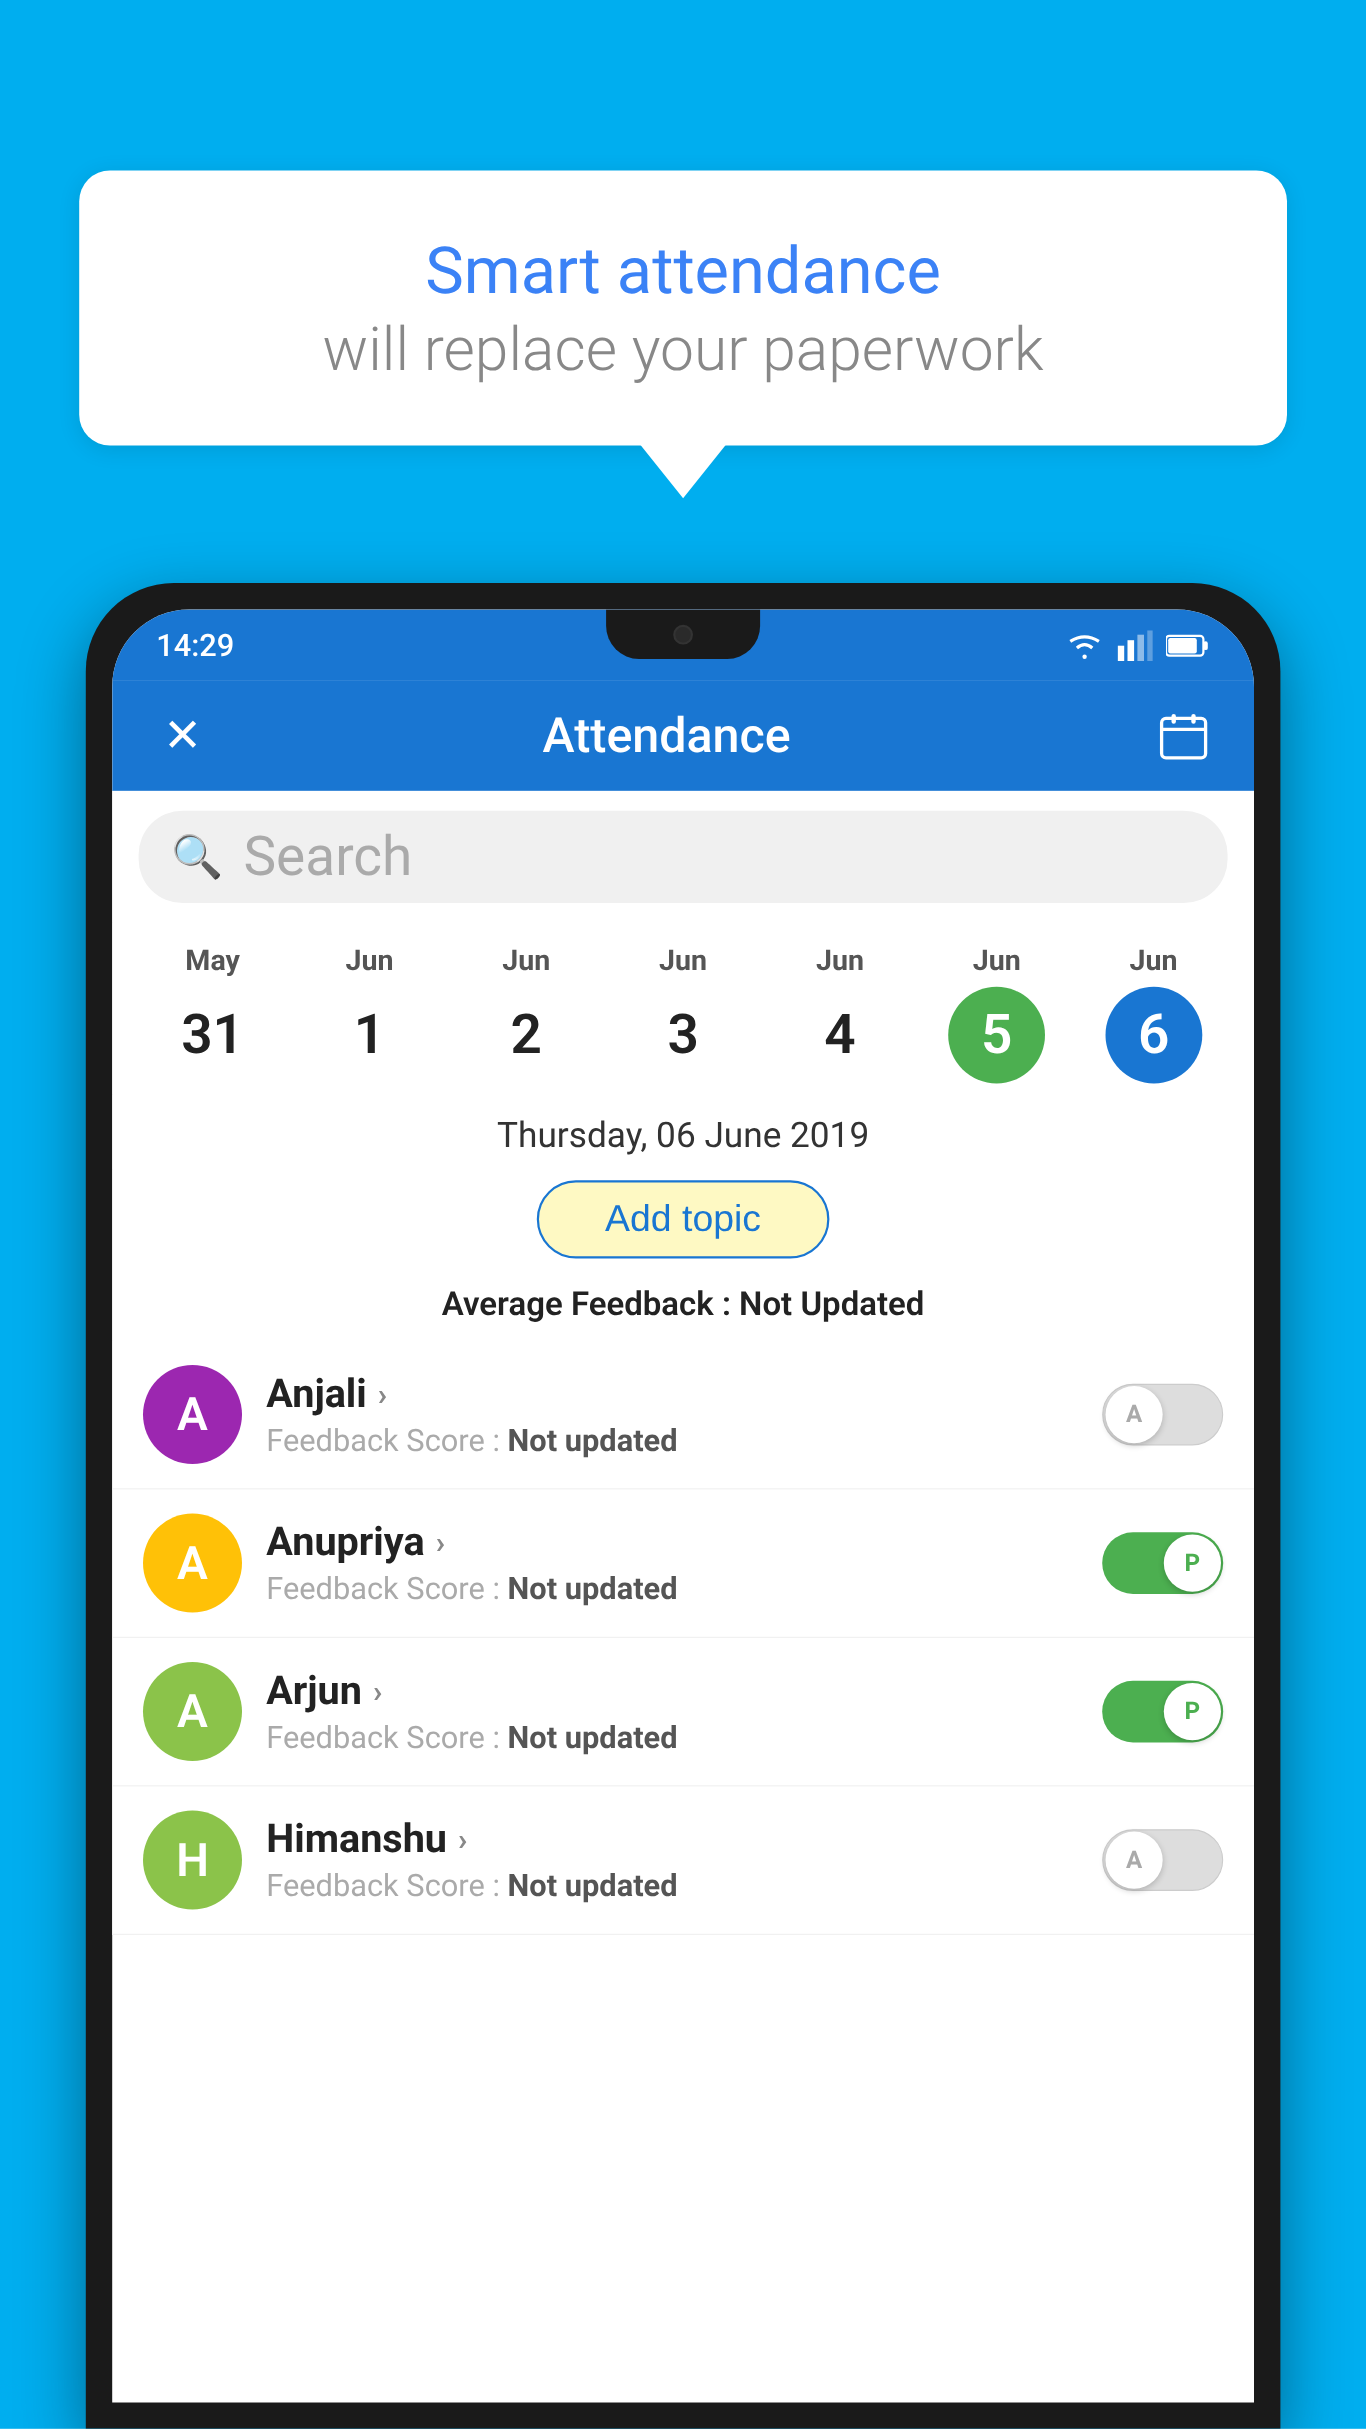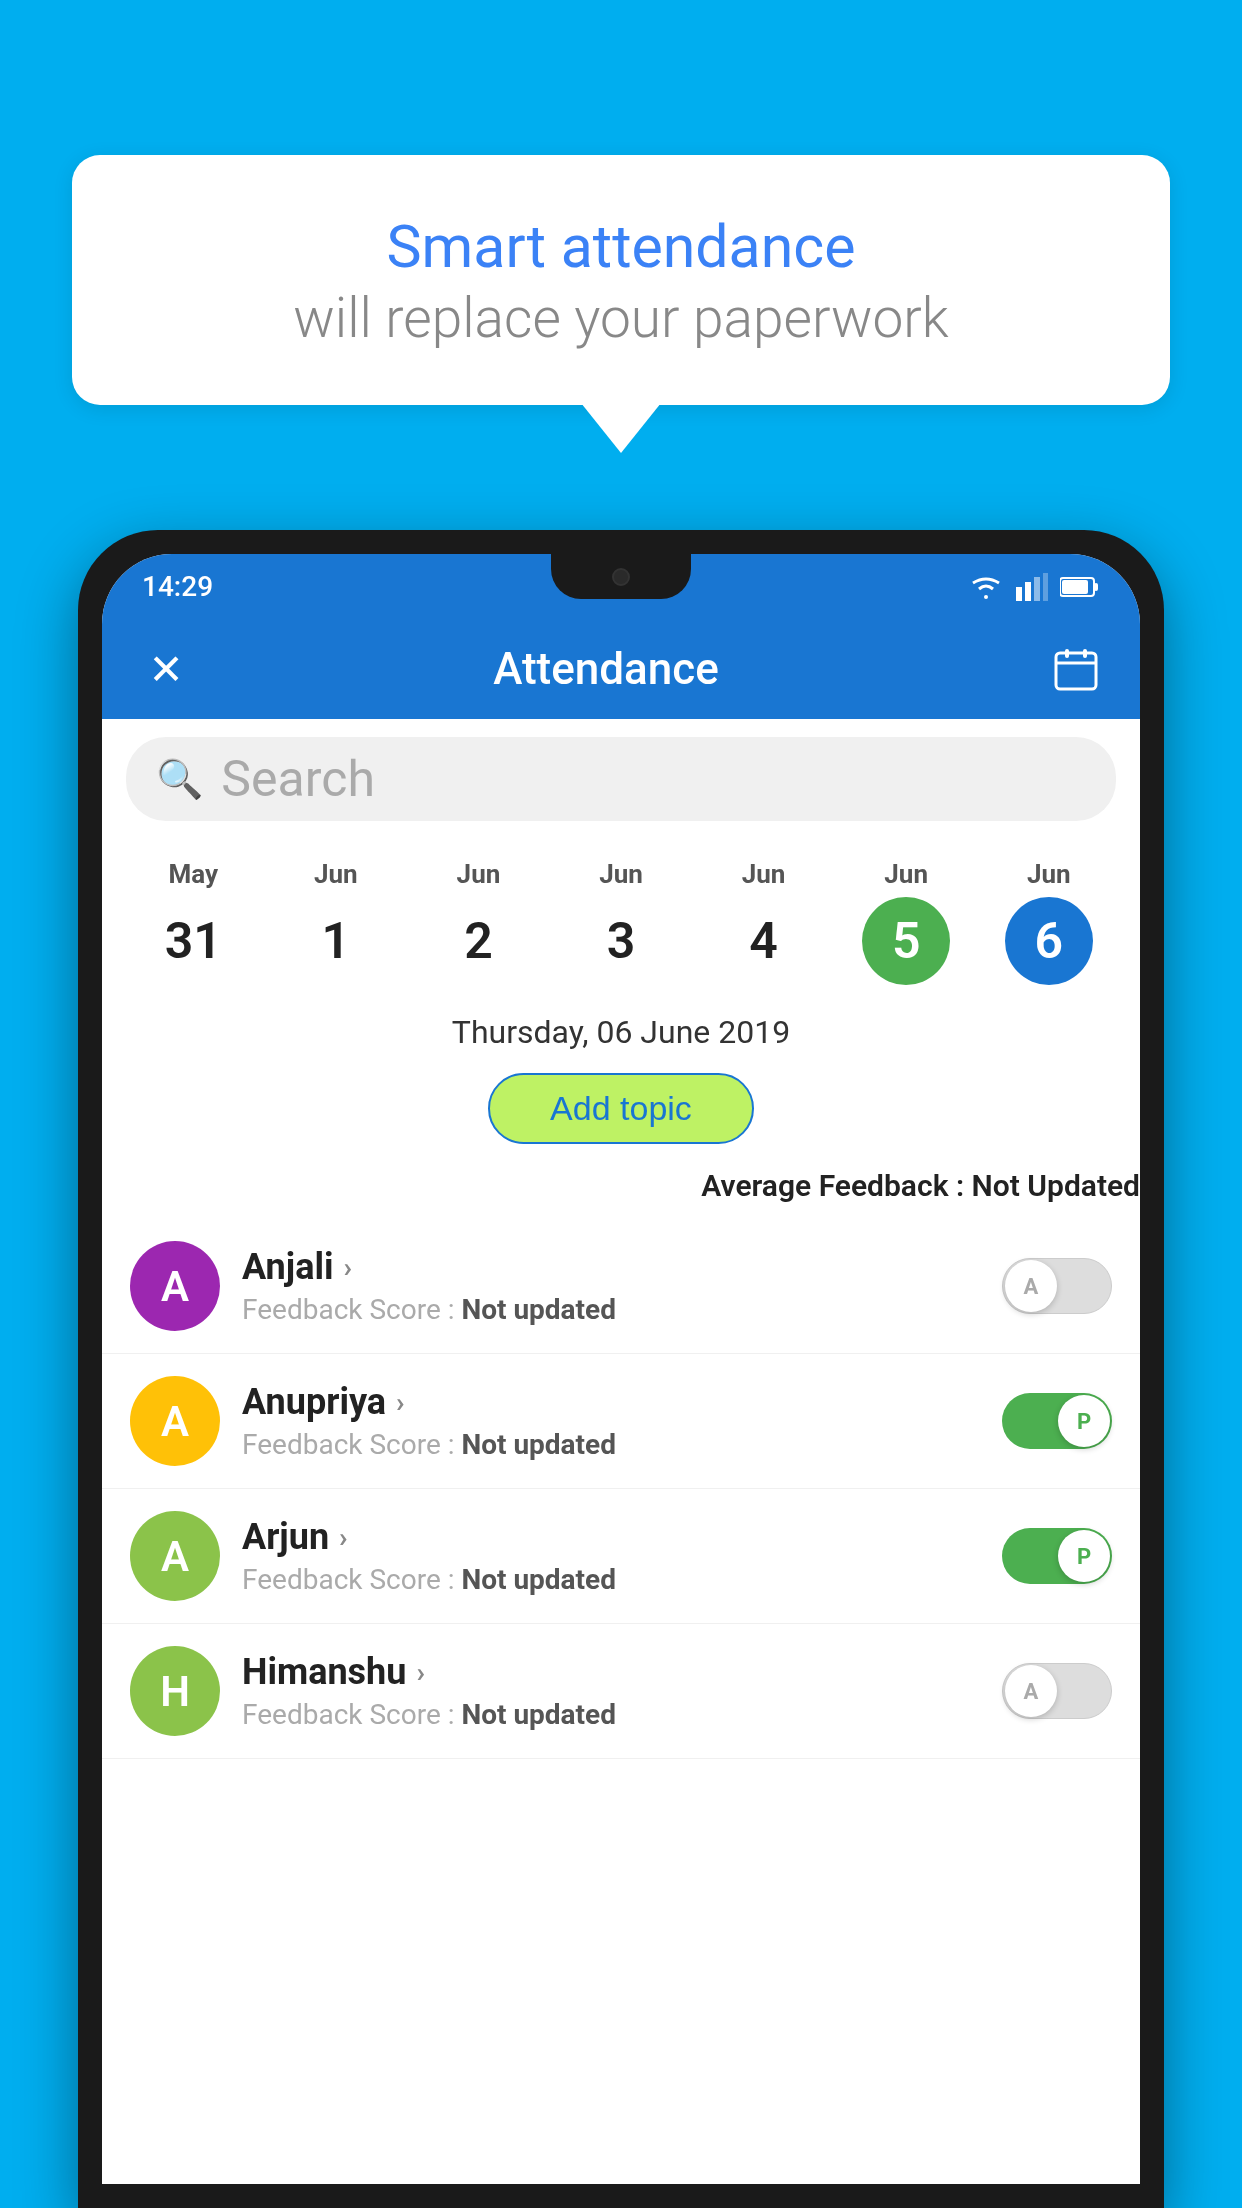--- a/index.html
+++ b/index.html
@@ -239,27 +239,27 @@
       padding: 10px 0 16px;
       background: white;
     }
 
     .add-topic-btn {
       border: 2px solid #1976D2;
       border-radius: 40px;
       padding: 14px 60px;
       color: #1976D2;
       font-size: 34px;
-      background: #bef264;
+      background: #fef9c3;
       cursor: pointer;
     }
 
     
     .avg-feedback {
-      text-align: right;
+      text-align: center;
       font-size: 30px;
       color: #888;
       padding: 8px 0 16px;
       background: white;
     }
 
     .avg-feedback span {
       color: #222;
       font-weight: 600;
     }

